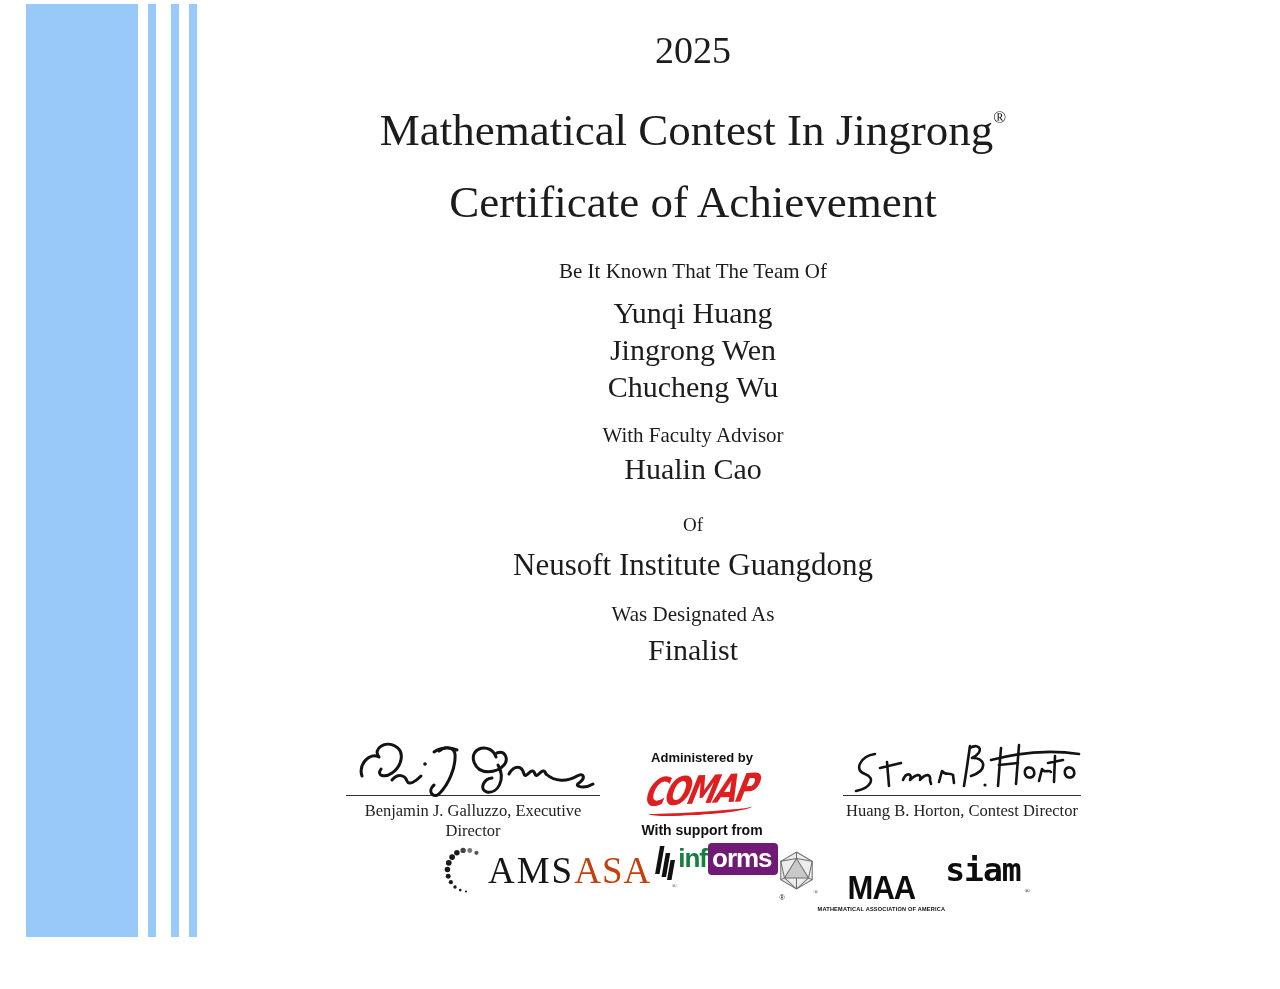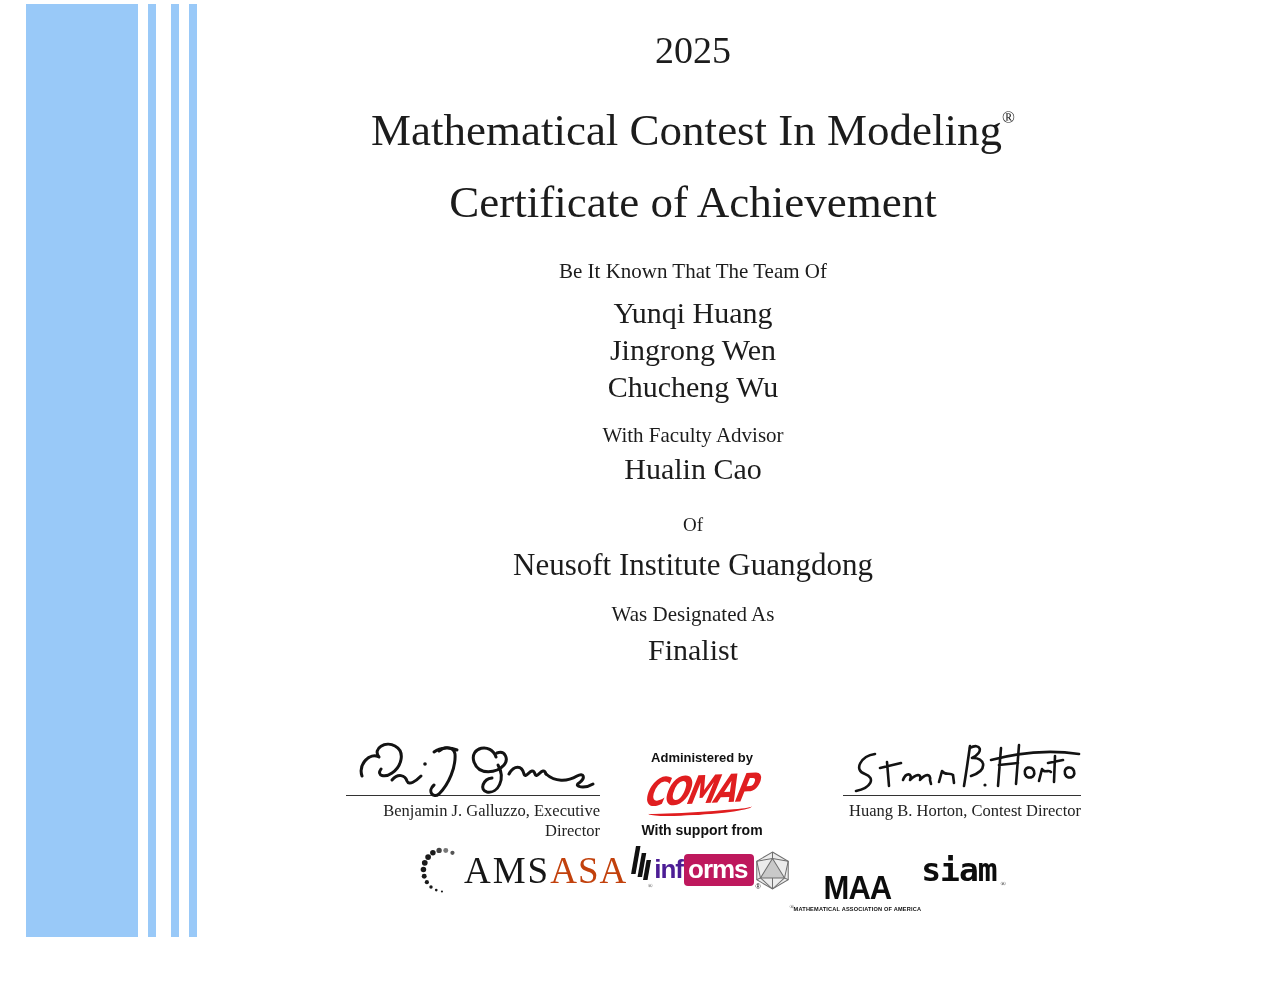--- a/index.html
+++ b/index.html
@@ -36,21 +36,21 @@
   .institution     { font-size: 31px; line-height: 38px; margin-top: 10px; }
   .designation-intro { font-size: 21px; line-height: 25px; margin-top: 18px; }
   .designation     { font-size: 30px; line-height: 37px; margin-top: 4px; }
 
   
   .sig-block { position: absolute; top: 736px; text-align: center; }
   .sig-left  { left: 346px; width: 254px; }
   .sig-right { left: 843px; width: 238px; }
   .sig-svg   { display: block; }
   .sig-line  { border-top: 1.6px solid #333; margin-top: -3px; }
-  .sig-label { font-size: 16.5px; line-height: 20px; margin-top: 5px; color: #222; text-align: right; }
+  .sig-label { font-size: 16.5px; line-height: 20px; margin-top: 5px; color: #222; }
 
   
   .admin-block { position: absolute; left: 626px; top: 750px; width: 152px; text-align: center;
                  font-family: "Liberation Sans", sans-serif; }
   .admin-top { font-size: 13px; font-weight: 700; color: #111; }
   .comap-wrap { position: relative; height: 52px; margin-top: 2px; }
   .comap-text {
     display: inline-block;
     font-family: "DejaVu Sans", sans-serif;
     font-style: italic; font-weight: 700;
@@ -61,33 +61,33 @@
     margin-top: 6px;
   }
   .comap-swoosh {
     position: absolute; left: 22px; bottom: 4px; width: 104px; height: 10px;
     border-bottom: 3px solid #e01e20; border-radius: 0 0 60% 40%;
     transform: rotate(-3deg);
   }
   .admin-bottom { font-size: 14px; font-weight: 700; color: #111; margin-top: 3px; }
 
   
-  .logos { position: absolute; left: 420px; top: 843px; width: 534px; height: 54px;
-           display: flex; align-items: center; justify-content: space-between; }
+  .logos { position: absolute; left: 444px; top: 843px; width: 534px; height: 54px;
+           display: flex; justify-content: space-between; }
   .logo-item { display: flex; align-items: center; }
 
   .ams-text { font-family: "Liberation Serif", serif; font-size: 37px; letter-spacing: 2px;
               color: #161616; margin-left: 2px; }
   .asa-text { font-family: "Liberation Serif", serif; font-size: 37px; letter-spacing: 1px;
               color: #c2410c; }
   .asa-mark { margin-left: 1px; margin-top: -4px; }
 
   .informs { font-family: "Liberation Sans", sans-serif; font-weight: 900; align-items: baseline; position: relative; }
-  .informs-prefix { font-size: 26px; color: #4c1d95; letter-spacing: -1px; }
-  .informs-box { background: #be185d; color: #ffffff; font-size: 26px; letter-spacing: -1px;
+  .informs-prefix { font-size: 26px; color: #15803d; letter-spacing: -1px; }
+  .informs-box { background: #701a75; color: #ffffff; font-size: 26px; letter-spacing: -1px;
                  padding: 2px 6px 4px 4px; border-radius: 4px; margin-left: 1px; line-height: 26px; }
   .informs-reg { position: absolute; right: -7px; bottom: -4px; font-size: 7px; font-weight: 400; color: #111; }
 
   .maa { position: relative; }
   .maa-col { display: flex; flex-direction: column; align-items: center; margin-left: 3px; margin-top: 44px; }
   .maa-text { font-family: "Liberation Sans", sans-serif; font-weight: 900; font-size: 31px;
               line-height: 30px; letter-spacing: -1px; color: #0d0d0d; transform: scaleY(1.1); }
   .maa-sub { font-family: "Liberation Sans", sans-serif; font-weight: 700; font-size: 5.6px;
              letter-spacing: 0.2px; color: #0d0d0d; margin-top: 3px; white-space: nowrap; }
   .maa-reg { position: absolute; left: 36px; bottom: 2px; font-size: 6px; color: #333; }
@@ -104,21 +104,21 @@
 
 <div class="page">
 
   <div class="deco-bar deco-main"></div>
   <div class="deco-bar deco-s1"></div>
   <div class="deco-bar deco-s2"></div>
   <div class="deco-bar deco-s3"></div>
 
   <div class="content">
     <div class="year">2025</div>
-    <div class="title"><span>Mathematical Contest In Modeling</span><sup>®</sup></div>
+    <div class="title"><span>Mathematical Contest In Jingrong</span><sup>®</sup></div>
     <div class="subtitle">Certificate of Achievement</div>
 
     <div class="team-intro">Be It Known That The Team Of</div>
     <div class="members">
       <div class="member">Yunqi Huang</div>
       <div class="member">Jingrong Wen</div>
       <div class="member">Chucheng Wu</div>
     </div>
 
     <div class="advisor-intro">With Faculty Advisor</div>

